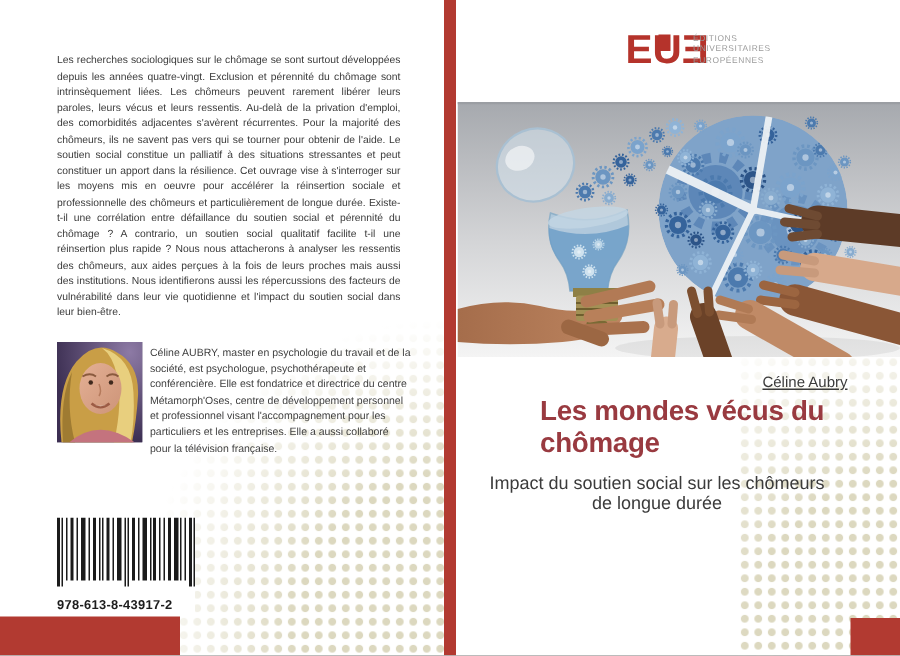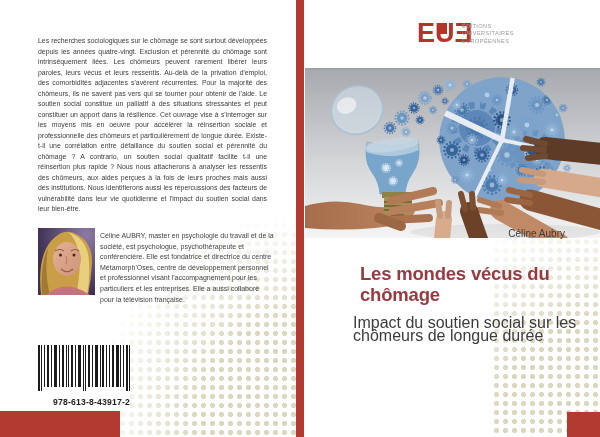--- a/index.html
+++ b/index.html
@@ -11,49 +11,49 @@
   .blurb{
     position:absolute;left:38px;top:36px;width:229px;
     font-size:6.9px;line-height:10.5px;text-align:justify;color:#3a3a3a;z-index:1;
   }
   .author-photo{position:absolute;left:38px;top:228px;width:57px;height:67px;z-index:1;}
   .author-bio{
     position:absolute;left:100px;top:231px;width:174px;
     font-size:7px;line-height:10.6px;color:#3f3f3f;z-index:1;
   }
   .barcode-block{position:absolute;left:38px;top:345px;width:92px;background:#fff;z-index:1;padding:0 0 2px 0;}
-  .isbn{margin-top:1px;text-align:right;font-size:8.6px;font-weight:600;letter-spacing:.2px;color:#1d1d1d;}
+  .isbn{margin-top:1px;text-align:left;font-size:8.6px;font-weight:600;letter-spacing:.2px;color:#1d1d1d;}
   .red-corner-left{position:absolute;left:0;top:411px;width:120px;height:26px;background:#b23a31;z-index:2;}
   
   .spine{position:absolute;left:296px;top:0;width:8px;height:437px;background:#b23a31;z-index:3;}
   
   .dots{
     position:absolute;z-index:0;
     background-image:radial-gradient(circle,#dcd8bf 2.3px,rgba(220,216,191,0) 2.9px);
     background-size:9px 9px;
   }
   .dots::after{content:"";position:absolute;inset:0;}
   .dots-left{left:100px;top:185px;width:196px;height:252px;}
   .dots-left::after{background:radial-gradient(circle 240px at 101% 93%,rgba(255,255,255,0) 42%,#fff 86%);}
   .dots-right{left:492px;top:228px;width:108px;height:209px;}
   .dots-right::after{background:radial-gradient(circle 250px at 100% 92%,rgba(255,255,255,0) 40%,#fff 86%);}
   
   .logo{position:absolute;left:417px;top:20px;z-index:1;}
   .logo-letters{position:relative;font-weight:bold;font-size:27px;line-height:26px;color:#b5332b;letter-spacing:0;}
   .logo-u-plug{position:absolute;left:22px;top:3px;width:8px;height:11px;background:#b5332b;}
   .publisher-name{position:absolute;left:462px;top:23px;font-size:5.6px;line-height:7.3px;letter-spacing:.4px;color:#9b9b9b;z-index:1;}
   .photo{position:absolute;left:305px;top:68px;width:295px;height:170px;z-index:1;}
-  .cover-author{position:absolute;top:228px;right:35px;font-size:10px;color:#3b3b3b;z-index:1;}
+  .cover-author{position:absolute;top:250px;right:35px;font-size:10px;color:#3b3b3b;z-index:1;text-decoration:underline;}
   .cover-title{
     position:absolute;top:263px;right:35px;width:205px;
     font-size:18.5px;line-height:21px;font-weight:bold;color:#993a40;letter-spacing:-.2px;z-index:1;
   }
   .cover-subtitle{
-    position:absolute;top:316px;right:17px;width:230px;text-align:left;
-    font-size:16px;line-height:13px;color:#3b3b3b;z-index:1;
+    position:absolute;top:316px;right:47px;width:230px;text-align:center;
+    font-size:12px;line-height:13px;color:#3b3b3b;z-index:1;
   }
   .red-corner-right{position:absolute;right:0;bottom:0;width:33px;height:25px;background:#b23a31;z-index:2;}
 </style>
 </head>
 <body>
 
 <div class="cover">
 
   <div class="dots dots-left"></div>
   <div class="dots dots-right"></div>

